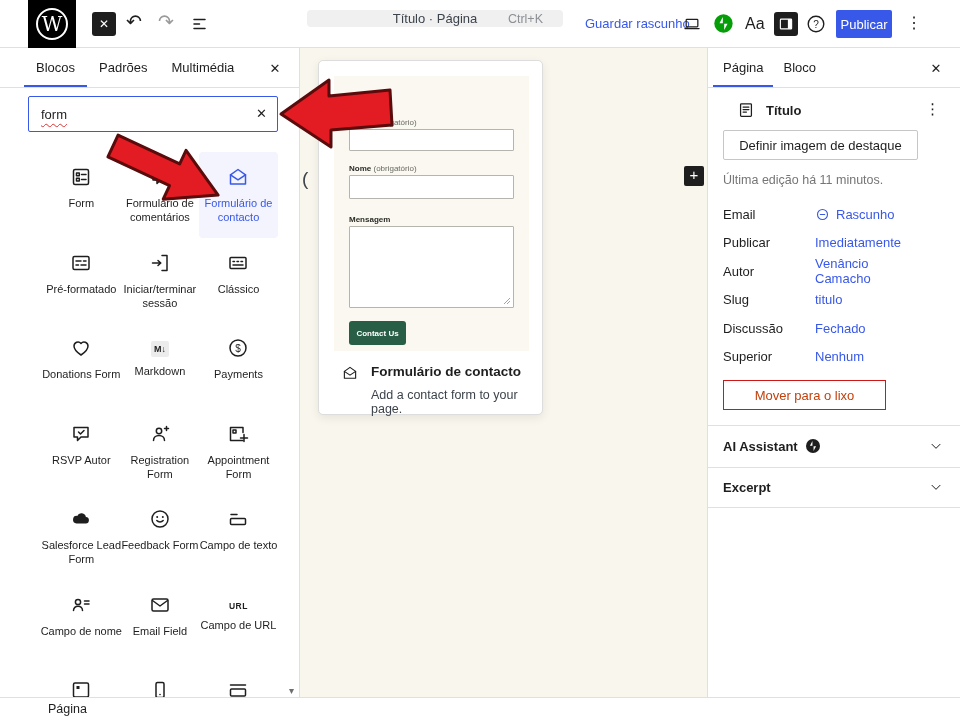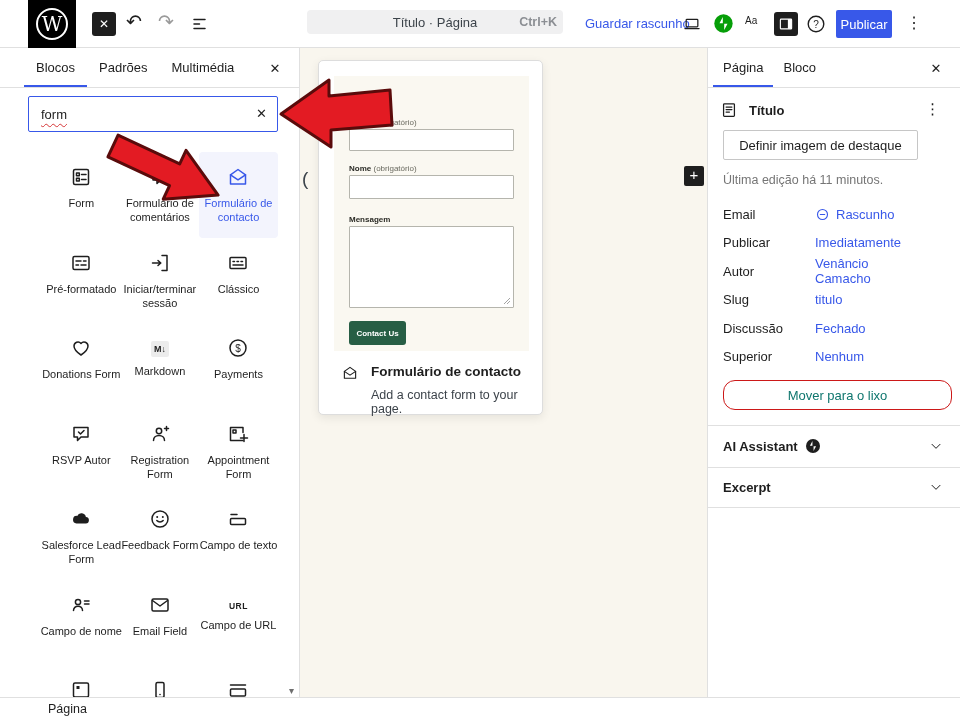--- a/index.html
+++ b/index.html
@@ -15,26 +15,26 @@
 
   
   .header { position:absolute; left:0; top:0; width:960px; height:48px; background:#fff; border-bottom:1px solid #e0e0e0; z-index:10; }
   .wp-logo { position:absolute; left:28px; top:0; width:48px; height:48px; background:#000; display:flex; align-items:center; justify-content:center; }
   .wp-logo .w { color:#fff; font-family:"DejaVu Serif", serif; font-size:20px; border:2px solid #fff; border-radius:50%; width:32px; height:32px; display:flex; align-items:center; justify-content:center; }
   .hbtn-dark { position:absolute; background:#1e1e1e; color:#fff; border-radius:3px; display:flex; align-items:center; justify-content:center; }
   .close-block-btn { left:92px; top:12px; width:24px; height:24px; font-size:12px; }
   .undo { position:absolute; left:126px; top:10px; font-size:19px; color:#1e1e1e; }
   .redo { position:absolute; left:158px; top:10px; font-size:19px; color:#9a9a9a; }
   .listview { position:absolute; left:190px; top:14px; }
-  .doc-pill { position:absolute; left:307px; top:10px; width:256px; height:24px; background:#f0f0f1; border-radius:4px; display:flex; align-items:center; justify-content:center; font-size:13px; color:#3c434a; }
-  .doc-pill .shortcut { position:absolute; right:6px; color:#8c8f94; font-size:12.5px;font-weight:bold; }
+  .doc-pill { position:absolute; left:307px; top:10px; width:256px; height:17px; background:#f0f0f1; border-radius:4px; display:flex; align-items:center; justify-content:center; font-size:13px; color:#3c434a; }
+  .doc-pill .shortcut { position:absolute; right:20px; color:#8c8f94; font-size:12.5px; }
   .save-draft { position:absolute; left:585px; top:16px; font-size:13px; color:#3858e9; cursor:pointer; }
   .preview-icon { position:absolute; left:682px; top:14px; }
   .jetpack { position:absolute; left:713px; top:13px; width:21px; height:21px; }
-  .typography { position:absolute; left:745px; top:15px; font-size:10px; color:#1e1e1e; }
+  .typography { position:absolute; left:745px; top:15px; font-size:16px; color:#1e1e1e; }
   .panel-toggle { left:774px; top:12px; width:24px; height:24px; }
   .help { position:absolute; left:805px; top:13px; }
   .publish-btn { position:absolute; left:836px; top:10px; width:56px; height:28px; background:#3858e9; color:#fff; border:none; border-radius:2px; font-size:13px; font-family:inherit; cursor:pointer; }
   .more-dots { position:absolute; left:906px; top:13px; font-size:16px; color:#1e1e1e; letter-spacing:0; }
 
   
   .inserter { position:absolute; left:0; top:48px; width:300px; height:649px; background:#fff; border-right:1px solid #e0e0e0; overflow:hidden; z-index:4; }
   .tabs { position:absolute; left:0; top:0; right:0; height:40px; border-bottom:1px solid #e0e0e0; display:flex; padding-left:24px; }
   .tab { position:relative; padding:0 12px; font-size:13px; line-height:40px; cursor:pointer; }
   .tab.active:after { content:""; position:absolute; left:0; right:0; bottom:0; height:2.5px; background:#3858e9; }
@@ -65,30 +65,30 @@
   .pf-resize { position:absolute; right:2px; bottom:2px; }
   .pf-submit { position:absolute; left:15px; top:245px; width:57px; height:24px; background:#275e45; color:#fff; border:none; border-radius:3px; font-size:8px; font-weight:bold; font-family:inherit; }
   .popup-title-row { position:absolute; left:22px; top:303px; display:flex; align-items:flex-start; }
   .popup-title { font-size:13.5px; font-weight:600; color:#1e1e1e; margin-left:12px; }
   .popup-desc { position:absolute; left:52px; top:327px; font-size:12.5px; color:#3c434a; }
 
   
   .settings { position:absolute; left:707px; top:48px; width:253px; height:649px; background:#fff; border-left:1px solid #e0e0e0; z-index:4; }
   .settings .tabs { padding-left:5px; }
   .settings .tab { padding:0 10px; }
-  .title-row { position:absolute; left:11px; top:50px; right:20px; height:24px; display:flex; align-items:center; }
+  .title-row { position:absolute; left:28px; top:50px; right:20px; height:24px; display:flex; align-items:center; }
   .title-row .t { font-size:13px; font-weight:600; margin-left:10px; }
   .kebab { position:absolute; right:20px; top:52px; font-size:15px; color:#1e1e1e; cursor:pointer; }
   .featured-btn { position:absolute; left:15px; top:82px; width:195px; height:30px; background:#fff; border:1px solid #c6c6c6; border-radius:2px; font-size:13px; color:#1e1e1e; font-family:inherit; cursor:pointer; }
   .last-edited { position:absolute; left:15px; top:125px; font-size:12.5px; color:#757575; }
   .meta-rows { position:absolute; left:15px; top:152px; width:200px; }
   .mrow { display:flex; align-items:center; height:28.5px; font-size:13px; }
   .mrow .ml { width:92px; flex:none; color:#1e1e1e; }
   .mrow .mv { color:#3858e9; cursor:pointer; display:flex; align-items:center; gap:6px; }
-  .trash-btn { position:absolute; left:15px; top:332px; width:229px; height:30px; background:#fff; border:1px solid #cc1818; border-radius:12px; color:#0f766e; font-size:13px; font-family:inherit; cursor:pointer; }
+  .trash-btn { position:absolute; left:15px; top:332px; width:163px; height:30px; background:#fff; border:1px solid #cc1818; border-radius:0; color:#c2410c; font-size:13px; font-family:inherit; cursor:pointer; }
   .sdivider { position:absolute; left:0; right:0; height:1px; background:#e0e0e0; }
   .sec-row { position:absolute; left:0; right:0; height:42px; display:flex; align-items:center; padding:0 15px; cursor:pointer; }
   .sec-row .sl { font-size:13px; font-weight:600; }
   .sec-row .chev { position:absolute; right:16px; }
   .ai-badge { margin-left:7px; }
 
   
   .footer { position:absolute; left:0; top:697px; width:960px; height:23px; background:#fff; border-top:1px solid #e0e0e0; z-index:8; }
   .footer .crumb { position:absolute; left:48px; top:4px; font-size:12.5px; color:#1e1e1e; cursor:pointer; }
 

